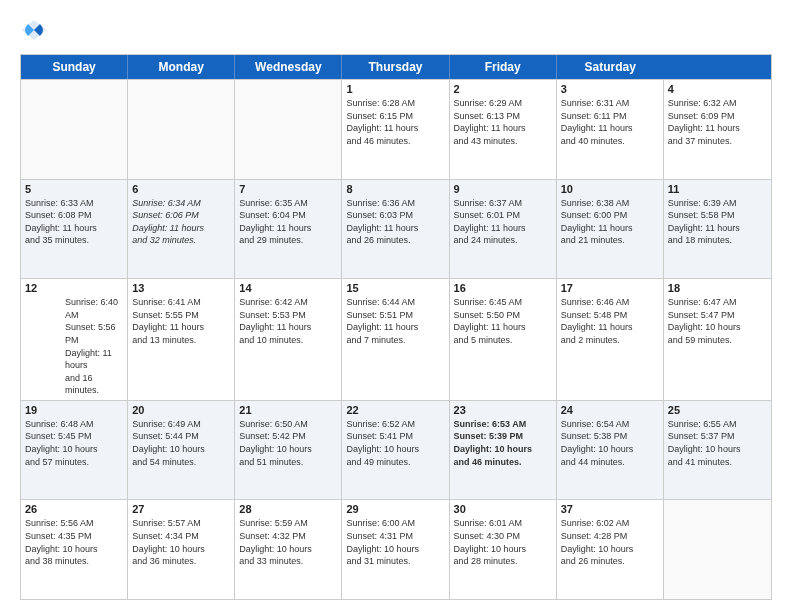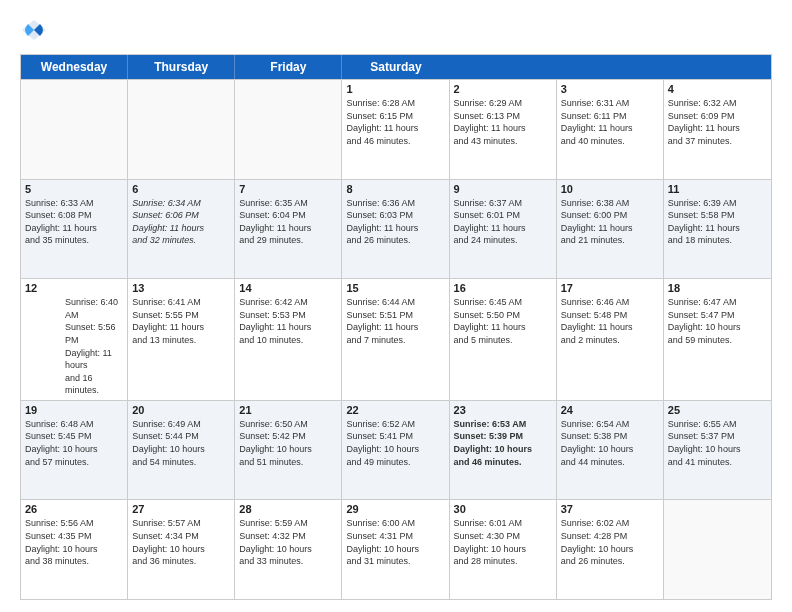--- a/index.html
+++ b/index.html
@@ -132,20 +132,22 @@
       </div>
     </div>
     <div class="title-block">
       <div class="month-title"></div>
       <div class="subtitle"></div>
     </div>
   </div>
 
   <div class="calendar">
     <div class="cal-header">
+    <div class="cal-header-cell">Sunday</div>
+        <div class="cal-header-cell">Monday</div>
         <div class="cal-header-cell">Wednesday</div>
         <div class="cal-header-cell">Thursday</div>
         <div class="cal-header-cell">Friday</div>
         <div class="cal-header-cell">Saturday</div>
       </div>
     <div class="cal-body">
     <div class="cal-row">
           <div class="cal-cell empty"></div>
           <div class="cal-cell empty"></div>
           <div class="cal-cell empty"></div>

